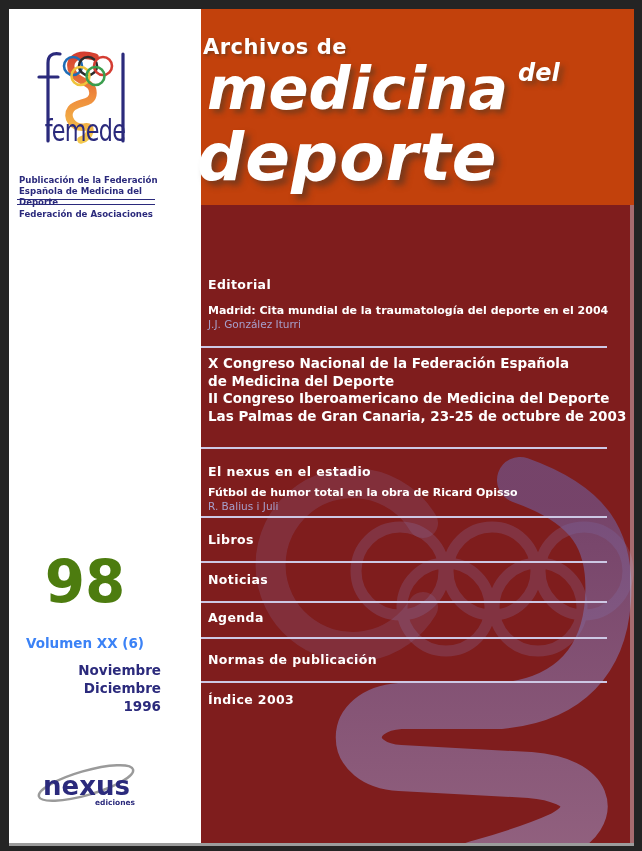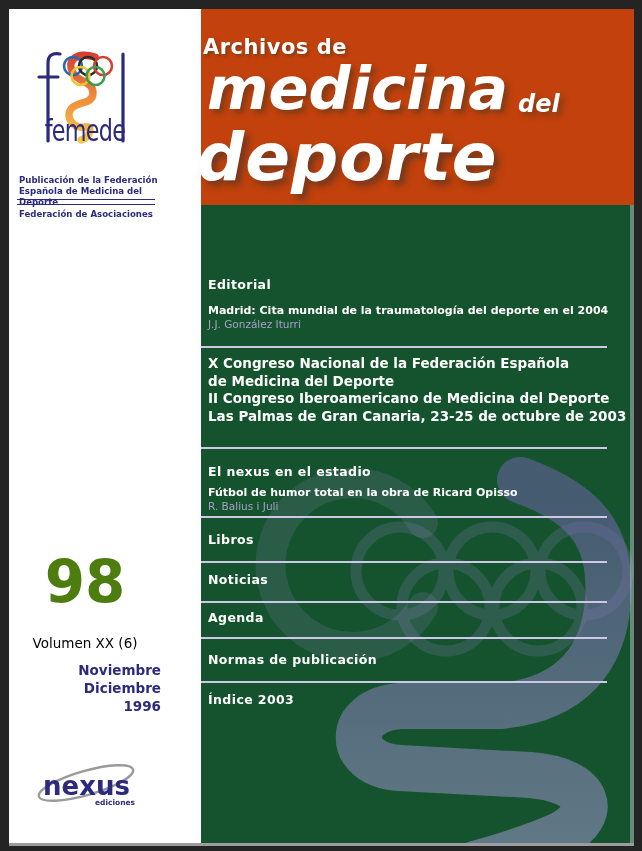--- a/index.html
+++ b/index.html
@@ -20,41 +20,41 @@
         transform:scaleX(.72);line-height:1;}
   .pub-line{position:absolute;left:10px;width:140px;color:#2B2A7C;font-size:8.6px;
         font-weight:bold;line-height:11px;}
   .pub1{top:166px;} .pub2{top:177px;}
   .double-rule{position:absolute;left:8px;top:190px;width:138px;height:4px;
         border-top:1.5px solid #2B2A7C;border-bottom:1px solid #2B2A7C;}
   .pub3{top:200px;}
   .issue-number{position:absolute;left:0;top:542px;width:152px;text-align:center;
         color:#4d7c0f;font-size:58px;font-weight:bold;line-height:62px;}
   .issue-volume{position:absolute;left:0;top:626px;width:152px;text-align:center;
-        color:#000000;font-size:13.5px;font-weight:normal;}
+        color:#3b82f6;font-size:13.5px;font-weight:bold;}
   .issue-date{position:absolute;left:0;width:152px;text-align:right;color:#2B2A7C;
         font-size:13.5px;font-weight:bold;}
   .d1{top:653px;} .d2{top:671px;} .d3{top:689px;}
   .nexus-wrap{position:absolute;left:22px;top:752px;width:110px;height:50px;}
 
   
   .orange-band{position:absolute;left:152px;top:0;width:473px;height:196px;background:#c2410c;}
   .kicker{position:absolute;left:42px;top:26px;color:#fff;font-size:21px;font-weight:bold;
         letter-spacing:.5px;text-shadow:2px 2px 3px rgba(70,55,35,.5);}
-  .title-row{position:absolute;left:46px;top:50px;display:flex;align-items:flex-end;
+  .title-row{position:absolute;left:46px;top:50px;display:flex;align-items:flex-start;
         color:#fff;text-shadow:4px 4px 5px rgba(70,55,35,.5);white-space:nowrap;}
   .title-big{font-size:59px;font-weight:bold;font-style:italic;letter-spacing:0px;line-height:1;}
   .title-small{font-size:24px;font-weight:bold;font-style:italic;margin-left:10px;}
   .title-line2{position:absolute;left:36px;top:116px;color:#fff;font-size:66px;
         font-weight:bold;font-style:italic;line-height:1;letter-spacing:1px;
         text-shadow:5px 5px 6px rgba(60,50,40,.55);z-index:3;}
 
   
   .purple-area{position:absolute;left:152px;top:196px;width:473px;height:638px;
-        background:#14532d;overflow:hidden;}
+        background:#7f1d1d;overflow:hidden;}
   .watermark{position:absolute;left:0;top:0;}
   .bullet{position:absolute;left:17px;width:11px;height:11px;background:#fff;}
   .toc-label{position:absolute;left:47px;color:#fff;font-size:12.5px;font-weight:bold;
         letter-spacing:.4px;white-space:nowrap;}
   .toc-article{position:absolute;left:47px;color:#fff;font-size:11px;font-weight:bold;
         white-space:nowrap;}
   .toc-author{position:absolute;left:47px;color:#A7A0CC;font-size:10.5px;white-space:nowrap;}
   .toc-big{position:absolute;left:47px;color:#fff;font-size:13.5px;font-weight:bold;
         line-height:17.5px;white-space:nowrap;}
   .sep{position:absolute;left:2px;width:444px;height:2px;background:#CDC8E5;}

